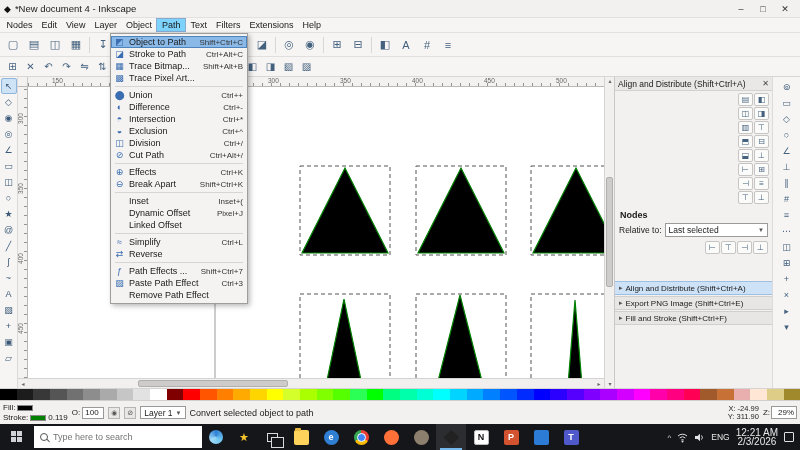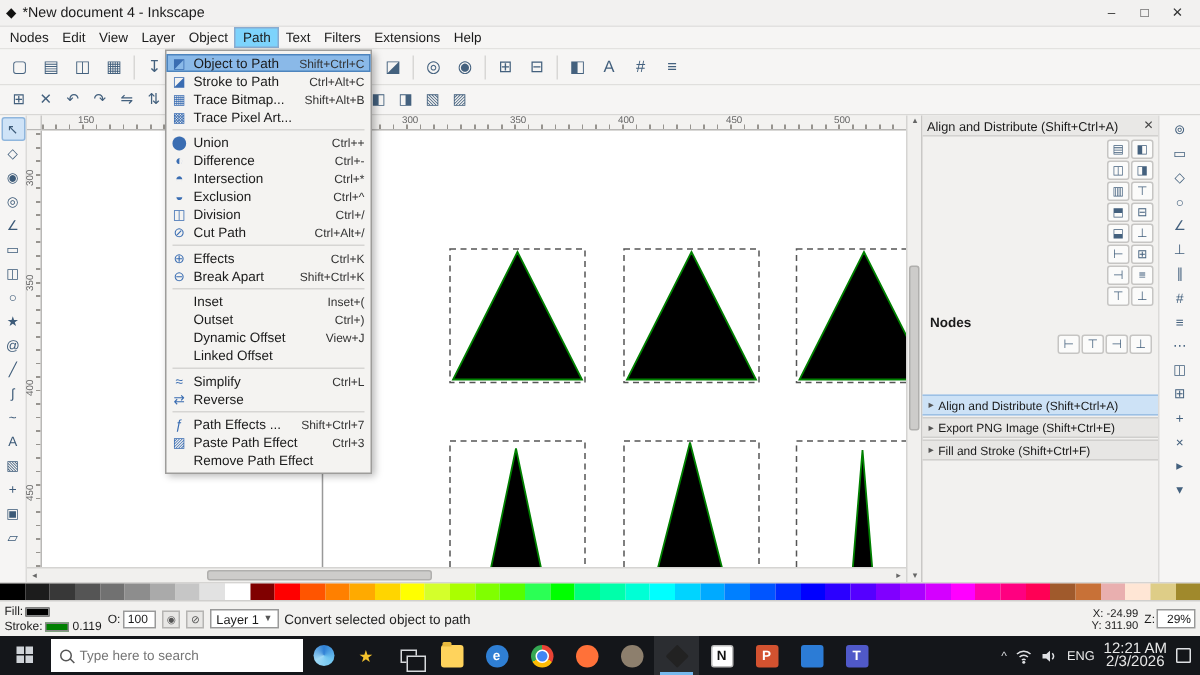--- a/index.html
+++ b/index.html
@@ -314,20 +314,27 @@
           <div class="agrow">
             <div class="abtn">⊣</div>
             <div class="abtn">≡</div>
           </div>
           <div class="agrow">
             <div class="abtn">⊤</div>
             <div class="abtn">⊥</div>
           </div>
         </div>
       <div class="nodeslabel">Nodes</div>
+      <div class="relrow">
+        <span>Relative to:</span>
+        <span class="dropdown">
+          <span>Last selected</span>
+          <span class="ddar">▼</span>
+        </span>
+      </div>
       <div class="noderow" id="noderow">
           <div class="abtn">⊢</div>
           <div class="abtn">⊤</div>
           <div class="abtn">⊣</div>
           <div class="abtn">⊥</div>
         </div>
       <div class="dockspacer"></div>
       <div id="collapsed">
           <div class="cprow sel">
             <span class="ar">▸</span>
@@ -596,27 +603,22 @@
       <span class="msc">Shift+Ctrl+K</span>
     </div>
     <div class="msep"></div>
     <div class="mrow">
       <span class="mic"></span>
       <span class="mlab">Inset</span>
       <span class="msc">Inset+(</span>
     </div>
     <div class="mrow">
       <span class="mic"></span>
-      <span class="mlab">Outset</span>
-      <span class="msc">Ctrl+)</span>
-    </div>
-    <div class="mrow">
-      <span class="mic"></span>
       <span class="mlab">Dynamic Offset</span>
-      <span class="msc">View+J</span>
+      <span class="msc">Pixel+J</span>
     </div>
     <div class="mrow">
       <span class="mic"></span>
       <span class="mlab">Linked Offset</span>
       <span class="msc"></span>
     </div>
     <div class="msep"></div>
     <div class="mrow">
       <span class="mic">≈</span>
       <span class="mlab">Simplify</span>

